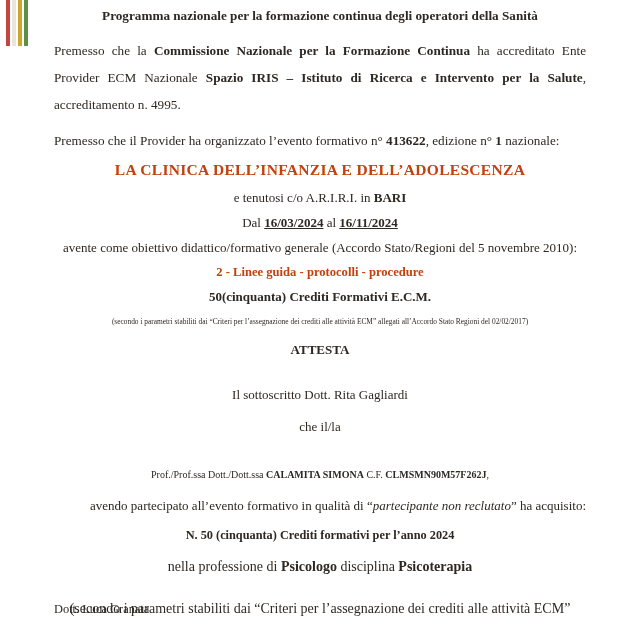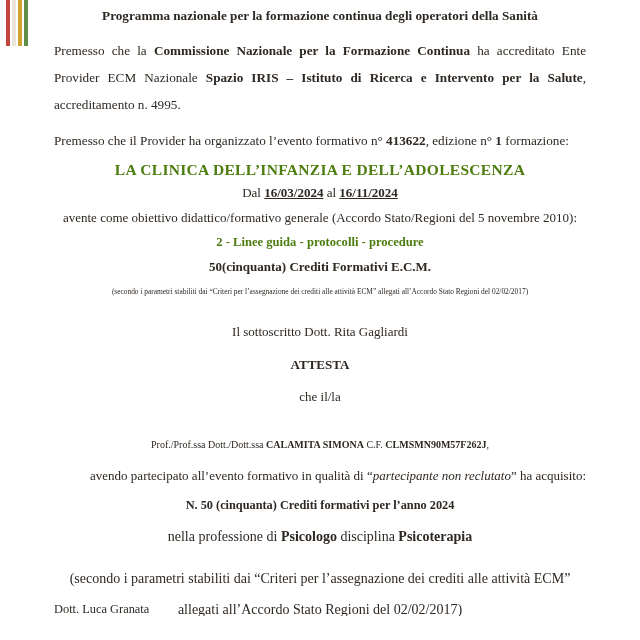--- a/index.html
+++ b/index.html
@@ -10,21 +10,21 @@
     padding:6px 54px 0 54px;
     overflow:hidden;
     background:#ffffff;
     font-family:"Liberation Serif", serif;
     color:#2e2823;
     font-size:13px;
   }
   .center{text-align:center;}
   .justify{text-align:justify;}
   .bold{font-weight:bold;}
-  .maroon{color:#4d7c0f;}
+  .maroon{color:#c2410c;}
   .u{text-decoration:underline;}
   b{font-weight:bold;}
   i{font-style:italic;}
   p, .line{margin:0;}
   .header{font-size:13.2px;font-weight:bold;padding-top:2px;}
   .para{line-height:27px;font-size:13.2px;}
   .event-title{font-size:15.5px;font-weight:bold;letter-spacing:.3px;}
   .cline{line-height:22px;}
   .tiny{font-size:7.4px;line-height:12px;}
   .small-bold{font-size:12.3px;font-weight:bold;}
@@ -48,39 +48,40 @@
       <div style="width: 4px; height: 100%; background: rgb(192, 70, 63);"></div>
       <div style="width: 4px; height: 100%; background: rgb(233, 229, 220);"></div>
       <div style="width: 4px; height: 100%; background: rgb(207, 165, 45);"></div>
       <div style="width: 4px; height: 100%; background: rgb(95, 143, 70);"></div>
     </div>
 
   <div class="header center">Programma nazionale per la formazione continua degli operatori della Sanità</div>
 
   <p class="para justify" style="margin-top:13px;"><span>Premesso che la </span><b>Commissione Nazionale per la Formazione Continua</b><span> ha accreditato Ente Provider ECM Nazionale </span><b>Spazio IRIS – Istituto di Ricerca e Intervento per la Salute</b><span>, accreditamento n. 4995.</span></p>
 
-  <p class="para" style="margin-top:9px;"><span>Premesso che il Provider ha organizzato l’evento formativo n° </span><b>413622</b><span>, edizione n° </span><b>1</b><span> formazione:</span></p>
+  <p class="para" style="margin-top:9px;"><span>Premesso che il Provider ha organizzato l’evento formativo n° </span><b>413622</b><span>, edizione n° </span><b>1</b><span> nazionale:</span></p>
 
   <div class="center event-title maroon" style="margin-top:7px;">LA CLINICA DELL’INFANZIA E DELL’ADOLESCENZA</div>
 
+  <div class="center cline" style="margin-top:8px;"><span>e tenutosi c/o A.R.I.R.I. in </span><b>BARI</b></div>
 
   <div class="center cline" style="margin-top:3px;"><span>Dal </span><b class="u">16/03/2024</b><span>   al   </span><b class="u">16/11/2024</b></div>
 
   <div class="center cline" style="margin-top:3px;">avente come obiettivo didattico/formativo generale (Accordo Stato/Regioni del 5 novembre 2010):</div>
 
   <div class="center cline maroon bold" style="margin-top:2px;font-size:12.6px;">2 - Linee guida - protocolli - procedure</div>
 
 
   <div class="center cline bold" style="margin-top:3px;">50(cinquanta)  Crediti Formativi E.C.M.</div>
 
   <div class="center tiny" style="margin-top:8px;">(secondo i parametri stabiliti dai “Criteri per l’assegnazione dei crediti alle attività ECM” allegati all’Accordo Stato Regioni del 02/02/2017)</div>
 
+  <div class="center cline bold" style="margin-top:11px;">ATTESTA</div>
+
   <div class="center cline" style="margin-top:23px;">Il sottoscritto Dott. Rita Gagliardi</div>
-
-  <div class="center cline bold" style="margin-top:11px;">ATTESTA</div>
 
   <div class="center cline" style="margin-top:10px;">che il/la</div>
 
   <div class="center cline" style="margin-top:26px;font-size:10px;"><span>Prof./Prof.ssa Dott./Dott.ssa </span><b>CALAMITA SIMONA</b><span> C.F. </span><b>CLMSMN90M57F262J</b><span>,</span></div>
 
   <div class="center cline" style="margin-top:9px;text-align:right;"><span>avendo partecipato all’evento formativo in qualità di “</span><i>partecipante non reclutato</i><span>” ha acquisito:</span></div>
 
   <div class="center cline small-bold" style="margin-top:7px;">N.  50 (cinquanta)  Crediti formativi per l’anno 2024</div>
 
   <div class="center cline mid" style="margin-top:10px;"><span>nella professione di </span><b>Psicologo</b><span> disciplina </span><b>Psicoterapia</b></div>

